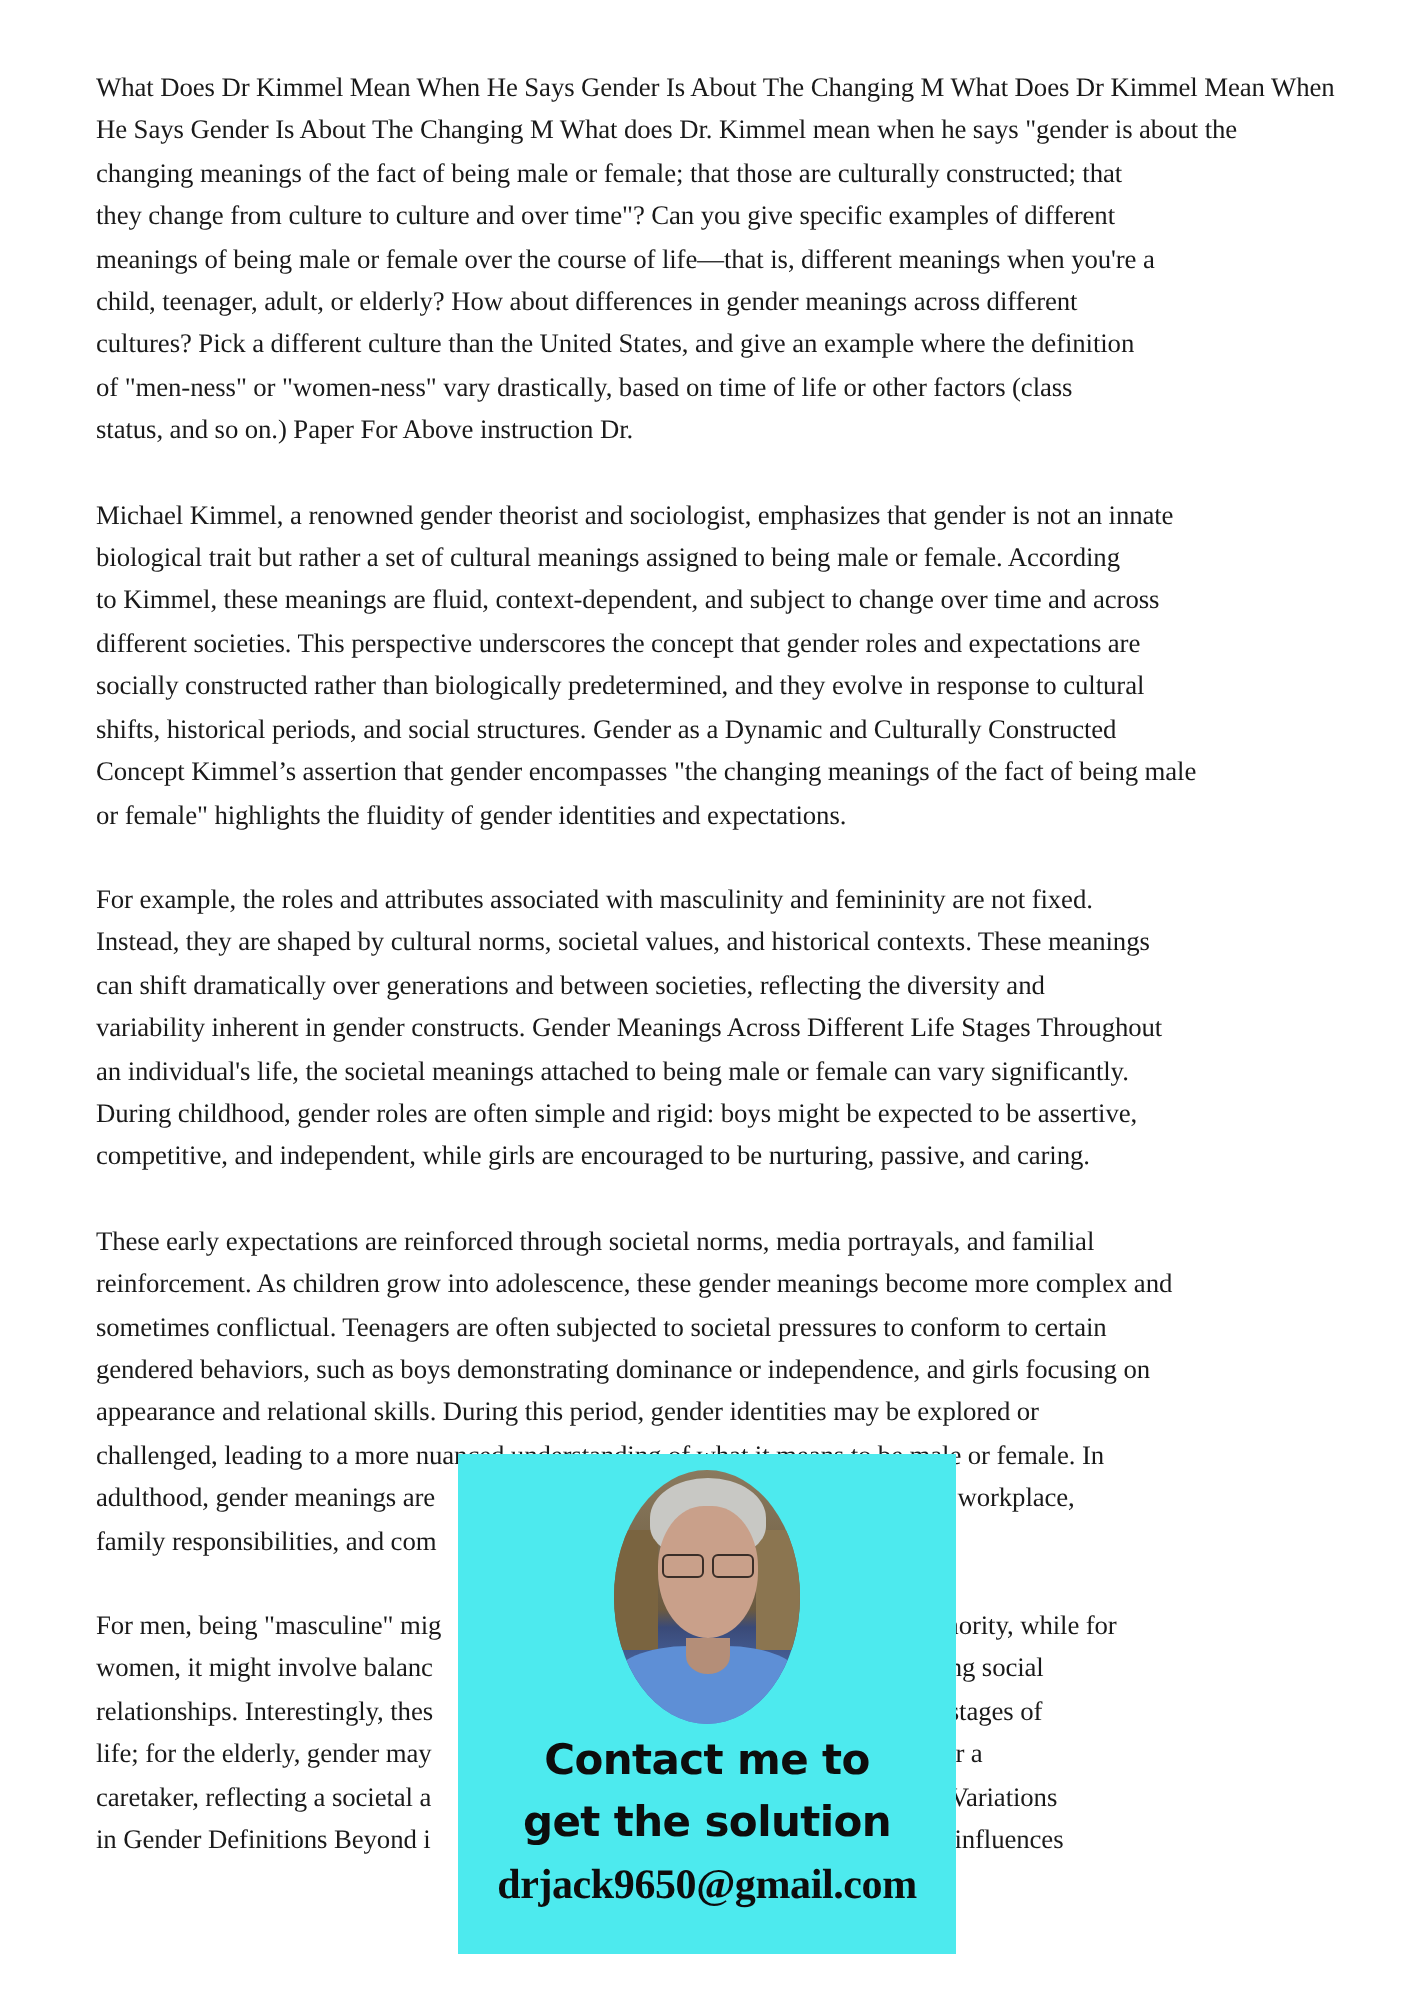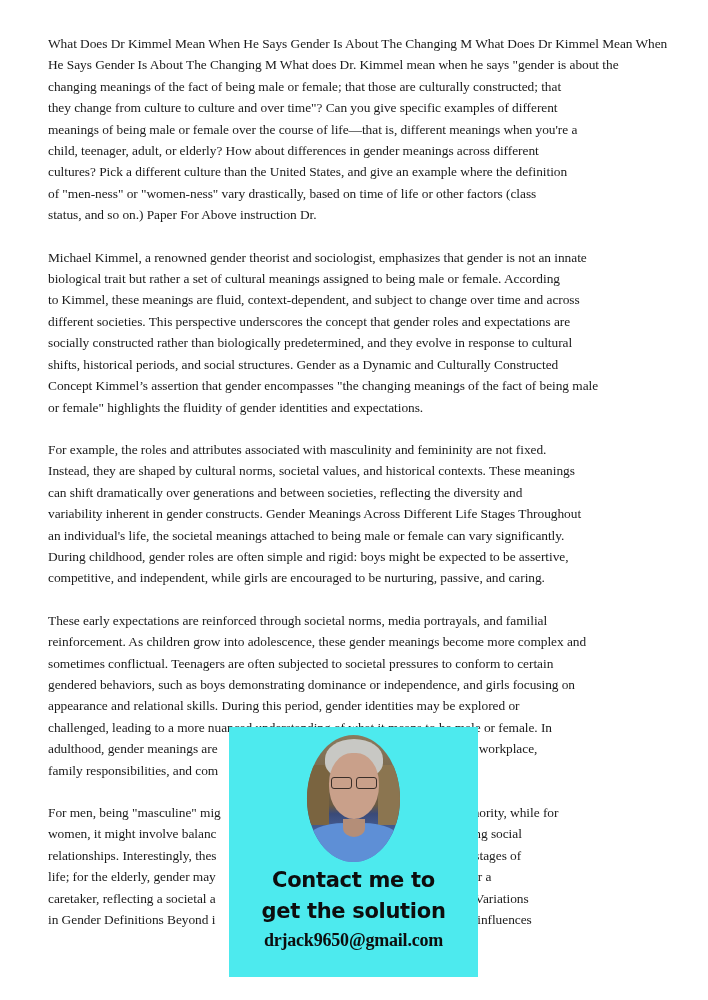--- a/index.html
+++ b/index.html
@@ -101,21 +101,21 @@
     .cta.l1 { top: 138px; }
     .cta.l2 { top: 169px; }
     .email {
       position: absolute;
       left: 0;
       top: 203px;
       width: 249px;
       text-align: center;
       font-family: "Liberation Serif", "DejaVu Serif", serif;
       font-weight: bold;
-      font-size: 18px;
+      font-size: 21px;
       color: #0d0d0d;
       letter-spacing: -0.2px;
     }
   </style>
 </head>
 <body>
 
 <div class="page">
   <div class="para">
     <span class="line">What Does Dr Kimmel Mean When He Says Gender Is About The Changing M What Does Dr Kimmel Mean When</span>

